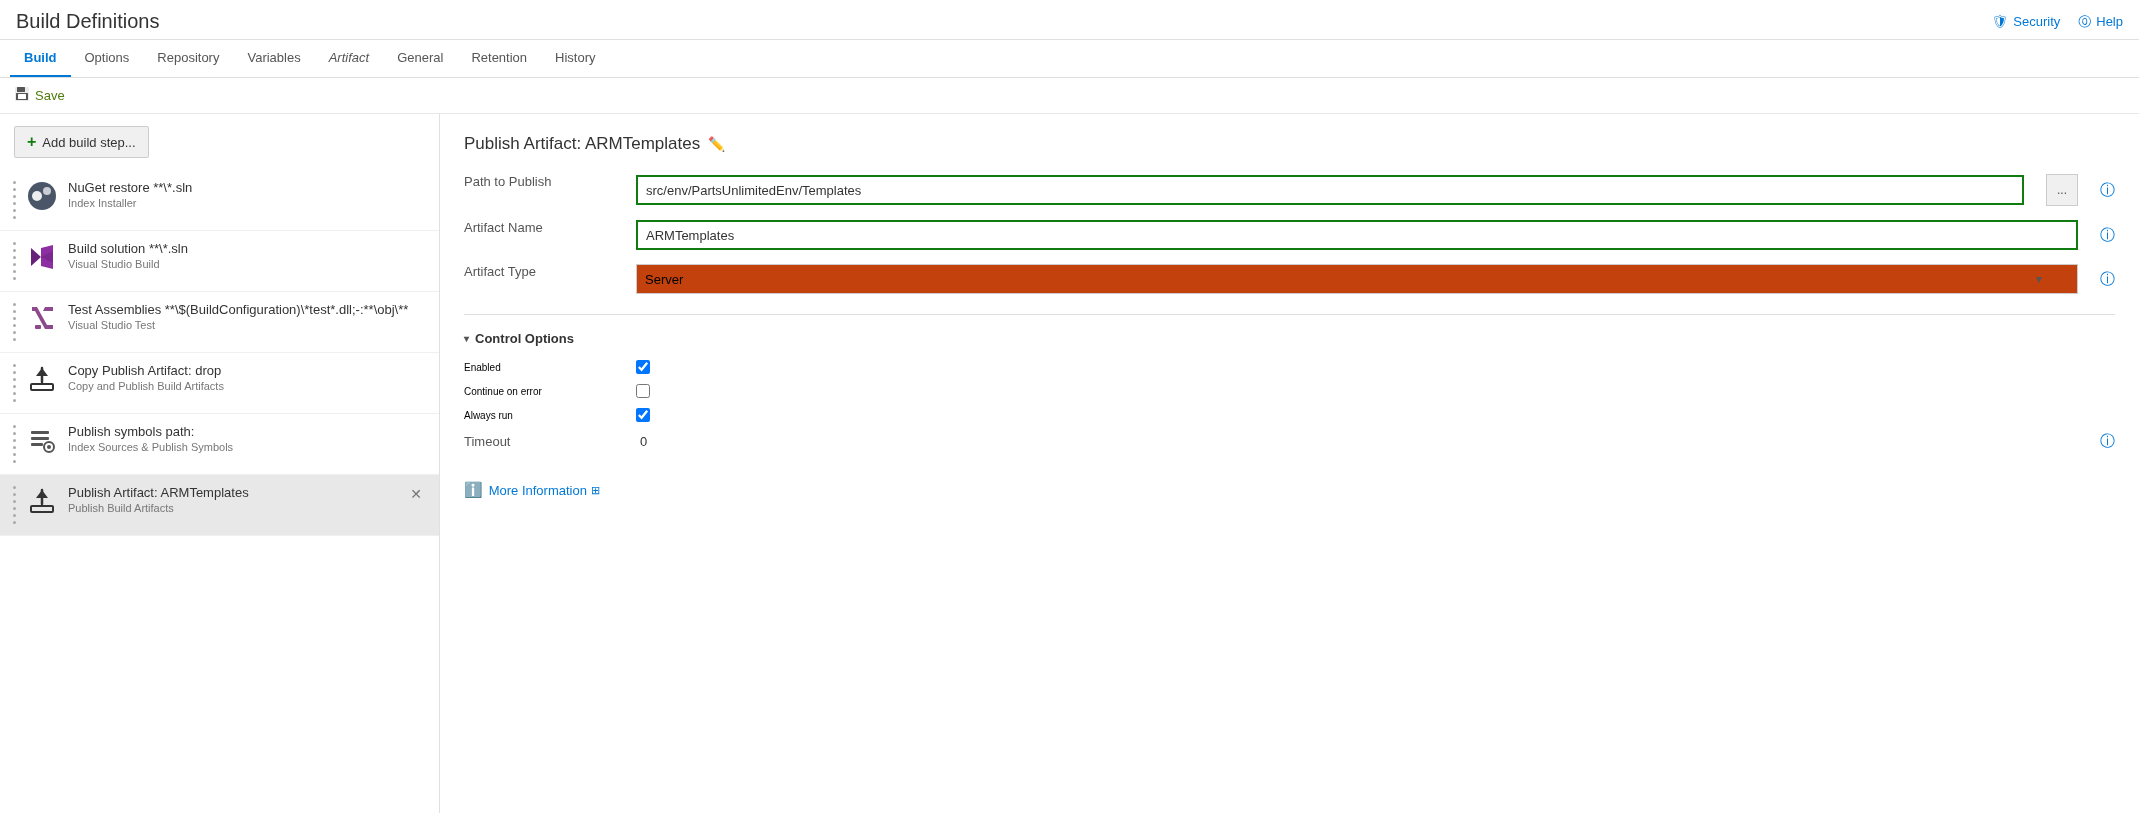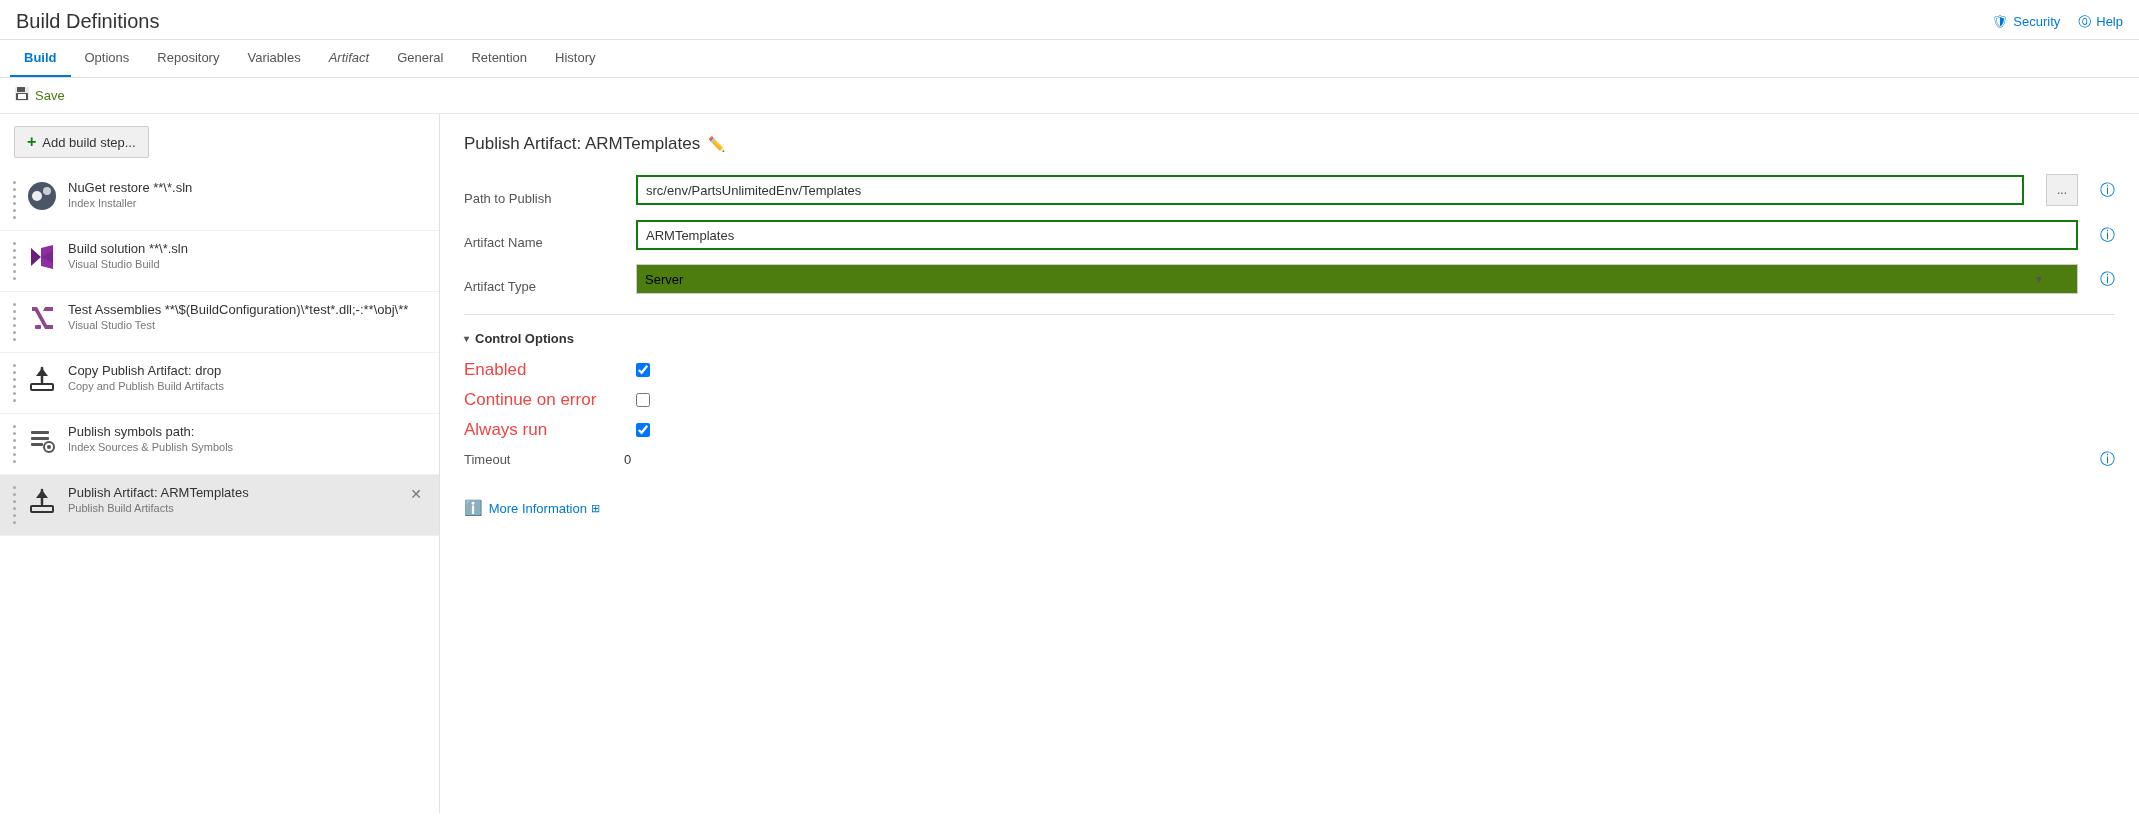--- a/index.html
+++ b/index.html
@@ -172,21 +172,21 @@
     }
     .edit-icon {
       color: #0078d7;
       cursor: pointer;
       font-size: 14px;
     }
 
     
     .form-row {
       display: flex;
-      align-items: flex-end;
+      align-items: flex-start;
       margin-bottom: 14px;
       gap: 12px;
     }
     .form-label {
       width: 160px;
       flex-shrink: 0;
       font-size: 13px;
       color: #555;
     }
     .form-control-wrapper {
@@ -220,21 +220,21 @@
       color: #0078d7;
       font-size: 15px;
       cursor: pointer;
     }
     .form-select {
       flex: 1;
       height: 30px;
       padding: 4px 8px;
       border: 1px solid #ccc;
       font-size: 13px;
-      background: #4d7c0f;
+      background: #c2410c;
       appearance: none;
       -webkit-appearance: none;
     }
 
     
     .section-header {
       display: flex;
       align-items: center;
       gap: 6px;
       margin: 20px 0 14px 0;
@@ -250,32 +250,32 @@
     }
     .checkbox-row {
       display: flex;
       align-items: center;
       margin-bottom: 10px;
       gap: 12px;
     }
     .checkbox-label {
       width: 160px;
       flex-shrink: 0;
-      font-size: 17px;
-      color: #ef4444;
+      font-size: 10px;
+      color: #000000;
     }
     .checkbox-input {
       width: 14px;
       height: 14px;
       cursor: pointer;
     }
     .timeout-row {
       display: flex;
       align-items: center;
-      gap: 0;
+      gap: 16px;
       margin-bottom: 26px;
     }
     .timeout-label {
       width: 160px;
       flex-shrink: 0;
       font-size: 13px;
       color: #555;
     }
     .timeout-value {
       font-size: 13px;

